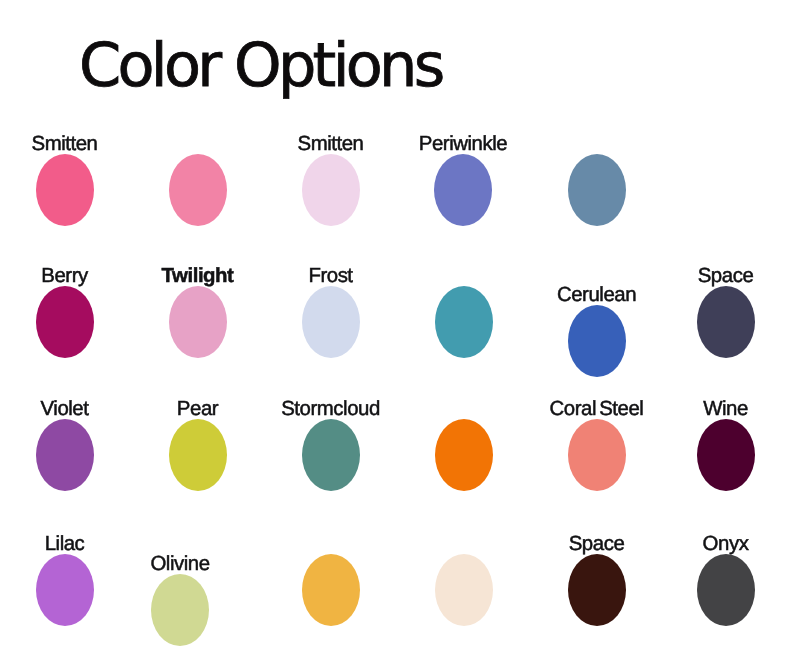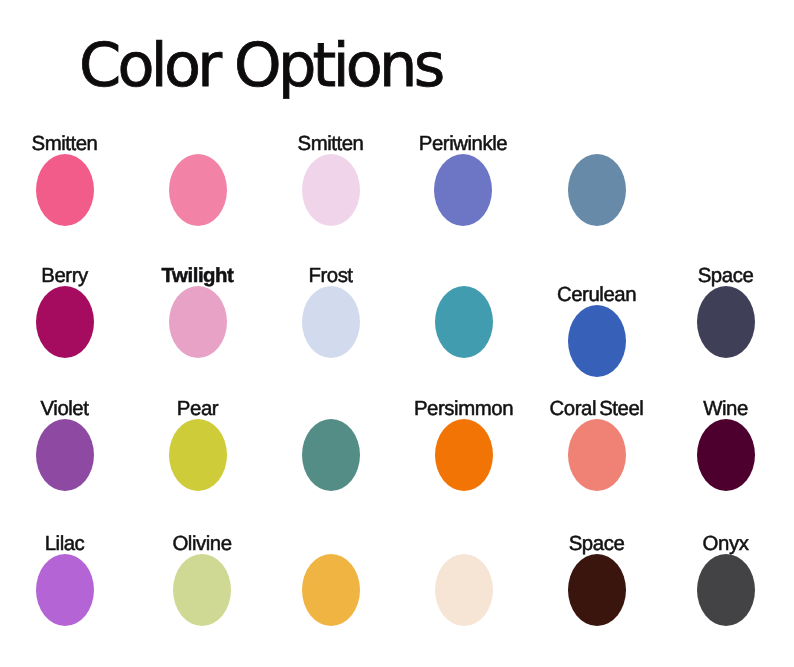--- a/index.html
+++ b/index.html
@@ -93,41 +93,41 @@
       <div class="swatch-row" style="top: 399.4px;">
         <div class="swatch-cell" style="left: -35.5px;">
           <div class="swatch-label">Violet</div>
           <div class="swatch-chip" title="Violet" style="background: rgb(142, 73, 163); left: 71px; width: 58px; height: 72px;"></div>
         </div>
         <div class="swatch-cell" style="left: 97.5px;">
           <div class="swatch-label">Pear</div>
           <div class="swatch-chip" title="Pear" style="background: rgb(206, 204, 56); left: 71px; width: 58px; height: 72px;"></div>
         </div>
         <div class="swatch-cell" style="left: 230.5px;">
+          <div class="swatch-label">Stormcloud</div>
           <div class="swatch-chip" title="Stormcloud" style="background: rgb(84, 141, 133); left: 71px; width: 58px; height: 72px;"></div>
         </div>
         <div class="swatch-cell" style="left: 363.5px;">
-          <div class="swatch-label">Persimmon</div>
           <div class="swatch-chip" title="Persimmon" style="background: rgb(242, 116, 5); left: 71px; width: 58px; height: 72px;"></div>
         </div>
         <div class="swatch-cell" style="left: 496.5px;">
           <div class="swatch-label">Coral Steel</div>
           <div class="swatch-chip" title="Coral Pink" style="background: rgb(240, 130, 117); left: 71px; width: 58px; height: 72px;"></div>
         </div>
         <div class="swatch-cell" style="left: 625.5px;">
           <div class="swatch-label">Wine</div>
           <div class="swatch-chip" title="Wine" style="background: rgb(77, 0, 46); left: 71px; width: 58px; height: 72px;"></div>
         </div>
       </div>
       <div class="swatch-row" style="top: 534.4px;">
         <div class="swatch-cell" style="left: -35.5px;">
           <div class="swatch-label">Lilac</div>
           <div class="swatch-chip" title="Lilac" style="background: rgb(180, 100, 212); left: 71px; width: 58px; height: 72px;"></div>
         </div>
-        <div class="swatch-cell" style="left: 102px;">
+        <div class="swatch-cell" style="left: 80px; margin-top: 20px;">
           <div class="swatch-label">Olivine</div>
           <div class="swatch-chip" title="Olivine" style="background: rgb(208, 217, 147); left: 71px; width: 58px; height: 72px;"></div>
         </div>
         <div class="swatch-cell" style="left: 230.5px;">
           <div class="swatch-chip" title="Goldenrod" style="background: rgb(240, 180, 66); left: 71px; width: 58px; height: 72px;"></div>
         </div>
         <div class="swatch-cell" style="left: 363.5px;">
           <div class="swatch-chip" title="Bisque" style="background: rgb(246, 229, 213); left: 71px; width: 58px; height: 72px;"></div>
         </div>
         <div class="swatch-cell" style="left: 496.5px;">

